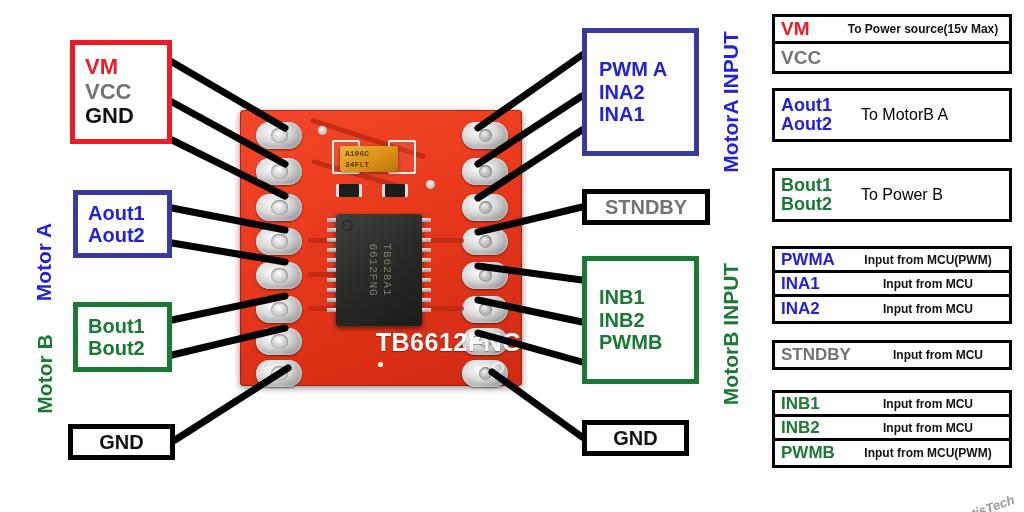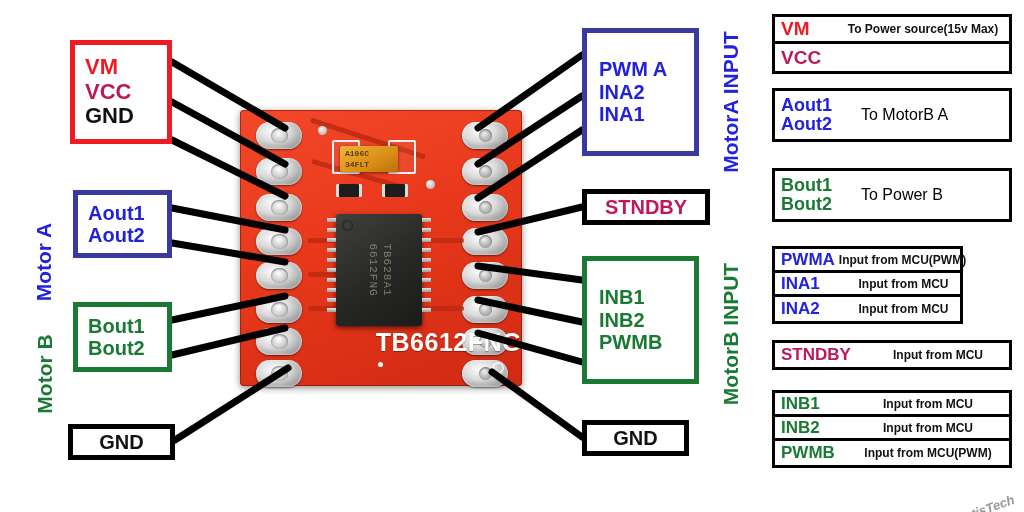--- a/index.html
+++ b/index.html
@@ -26,21 +26,21 @@
     line-height: 1.12;
     white-space: nowrap;
   }
 
   .cb-red    { border: 5px solid #ee1b24; }
   .cb-blue   { border: 5px solid #3a3a9e; }
   .cb-green  { border: 5px solid #1a7a33; }
   .cb-black  { border: 5px solid #000000; }
 
   .t-red   { color: #ee1b24; }
-  .t-orange{ color: #be185d; }
+  .t-orange{ color: #737373; }
   .t-black { color: #111111; }
   .t-blue  { color: #2222dd; }
   .t-green { color: #1a7a33; }
 
   
   .vlabel {
     position: absolute;
     font-weight: bold;
     white-space: nowrap;
     transform-origin: 50% 50%;
@@ -414,21 +414,21 @@
   </div>
 
   <div class="legend" style="left:772px; top:168px; width:240px; height:54px; display:flex; align-items:center;">
     <div class="stacktag" style="width:86px;">
       <span class="t-green" style="font-size:18px;">Bout1</span>
       <span class="t-green" style="font-size:18px;">Bout2</span>
     </div>
     <div class="desc">To Power B</div>
   </div>
 
-  <div class="legend" style="left:772px; top:246px; width:191px; height:78px;">
+  <div class="legend" style="left:772px; top:246px; width:240px; height:78px;">
     <div class="lrow" style="height:24px;">
       <div class="tag t-blue" style="font-size:17px; width:72px;">PWMA</div>
       <div class="desc">Input from MCU(PWM)</div>
     </div>
     <div class="lrow" style="height:24px;">
       <div class="tag t-blue" style="font-size:17px; width:72px;">INA1</div>
       <div class="desc">Input from MCU</div>
     </div>
     <div class="lrow" style="height:24px;">
       <div class="tag t-blue" style="font-size:17px; width:72px;">INA2</div>

